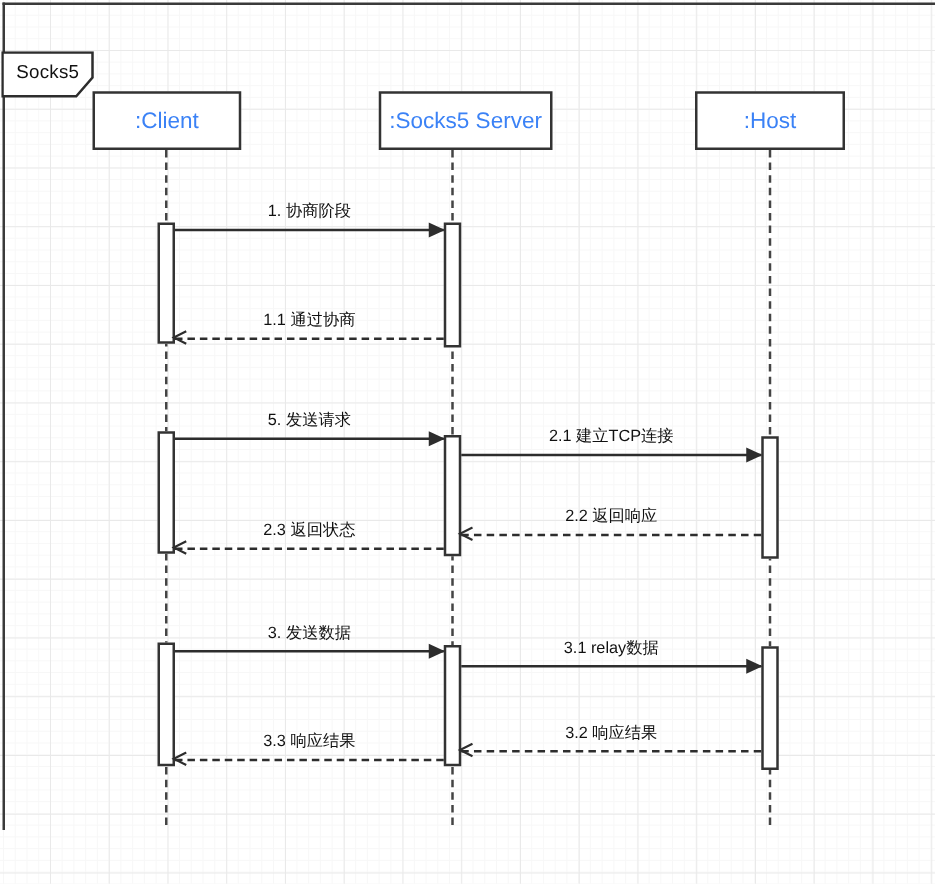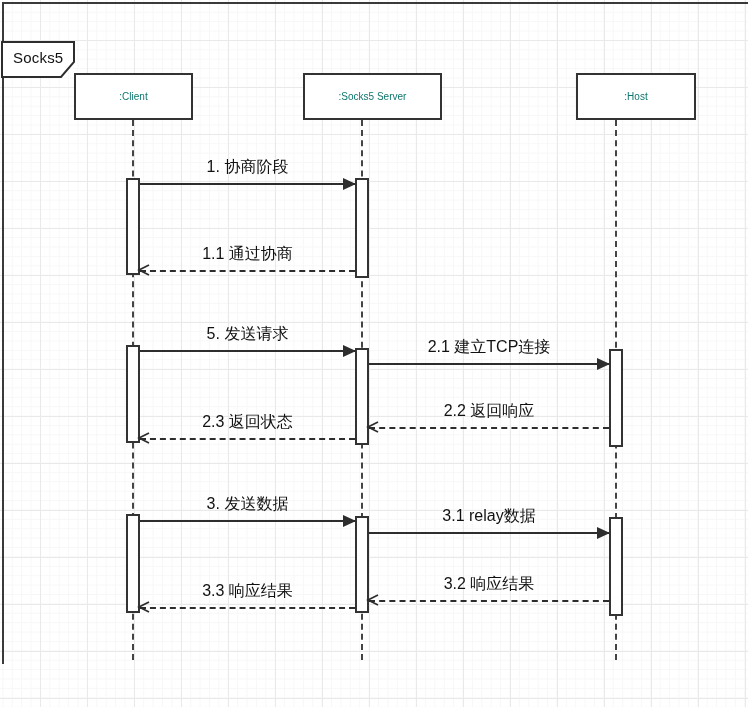--- a/index.html
+++ b/index.html
@@ -34,25 +34,25 @@
     position: absolute; left: 12px; top: 8px;
     font-size: 15px; color: #111; letter-spacing: 0.2px;
   }
 
   
   .actor-box {
     position: absolute; top: 73px; height: 47px;
     background: #ffffff; border: 2px solid #333333;
     box-sizing: border-box;
     display: flex; align-items: center; justify-content: center;
-    font-size: 10px; color: #0f766e;
+    font-size: 18px; color: #3b82f6;
   }
   .actor-client { left: 74px;  width: 119px; }
   .actor-server { left: 303px; width: 139px; text-align: center; }
-  .actor-host   { left: 576px; width: 120px; }
+  .actor-host   { left: 556px; width: 120px; }
 
   
   .lifeline {
     position: absolute; top: 120px; height: 540px; width: 0;
     border-left: 2px dashed #444444;
   }
   .lifeline-client { left: 132px; }
   .lifeline-server { left: 361px; }
   .lifeline-host   { left: 615px; }
 
@@ -65,21 +65,21 @@
 
   
   .msg { position: absolute; height: 0; }
   .msg-line {
     position: absolute; left: 0; right: 0; top: 0; height: 0;
     border-top: 2px solid #2d2d2d;
   }
   .msg-line.dashed { border-top-style: dashed; }
   .msg-label {
     position: absolute; left: 0; right: 0; bottom: 5px;
-    text-align: center; font-size: 16px; color: #111;
+    text-align: center; font-size: 13px; color: #111;
     white-space: nowrap;
   }
   .arrow-solid {
     position: absolute; right: -1px; top: -5px;
     width: 0; height: 0;
     border-top: 6px solid transparent;
     border-bottom: 6px solid transparent;
     border-left: 13px solid #2d2d2d;
   }
   .arrow-open {

